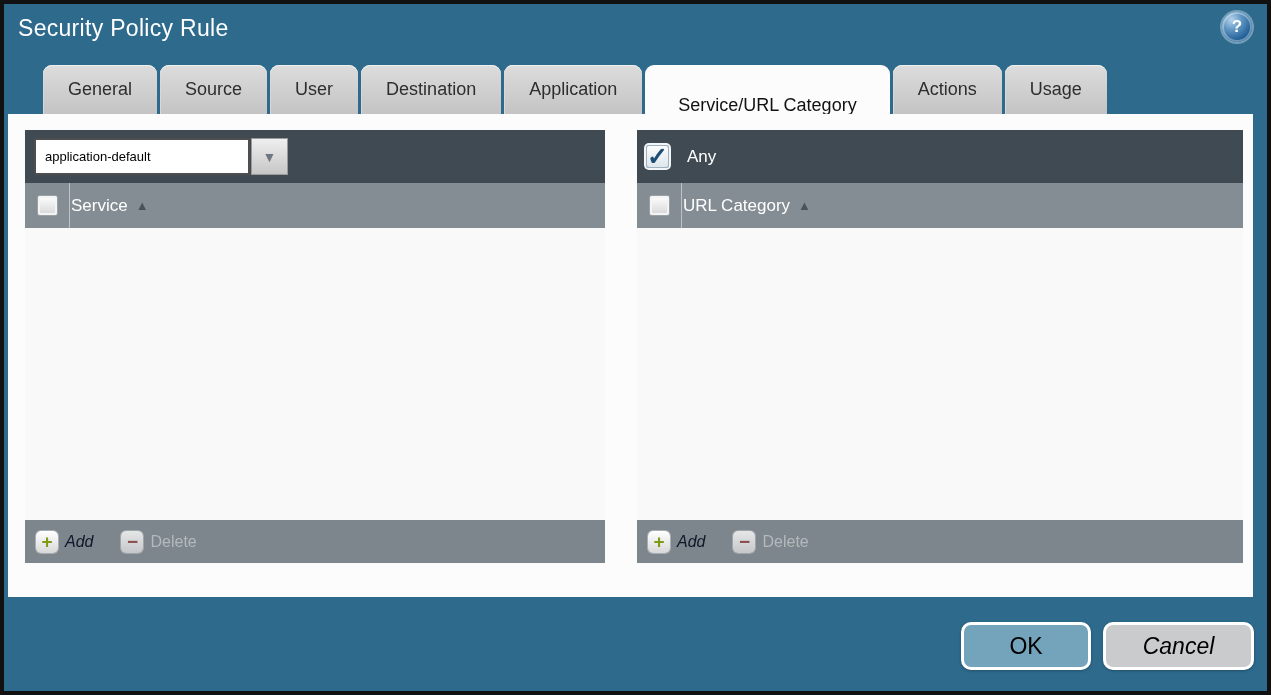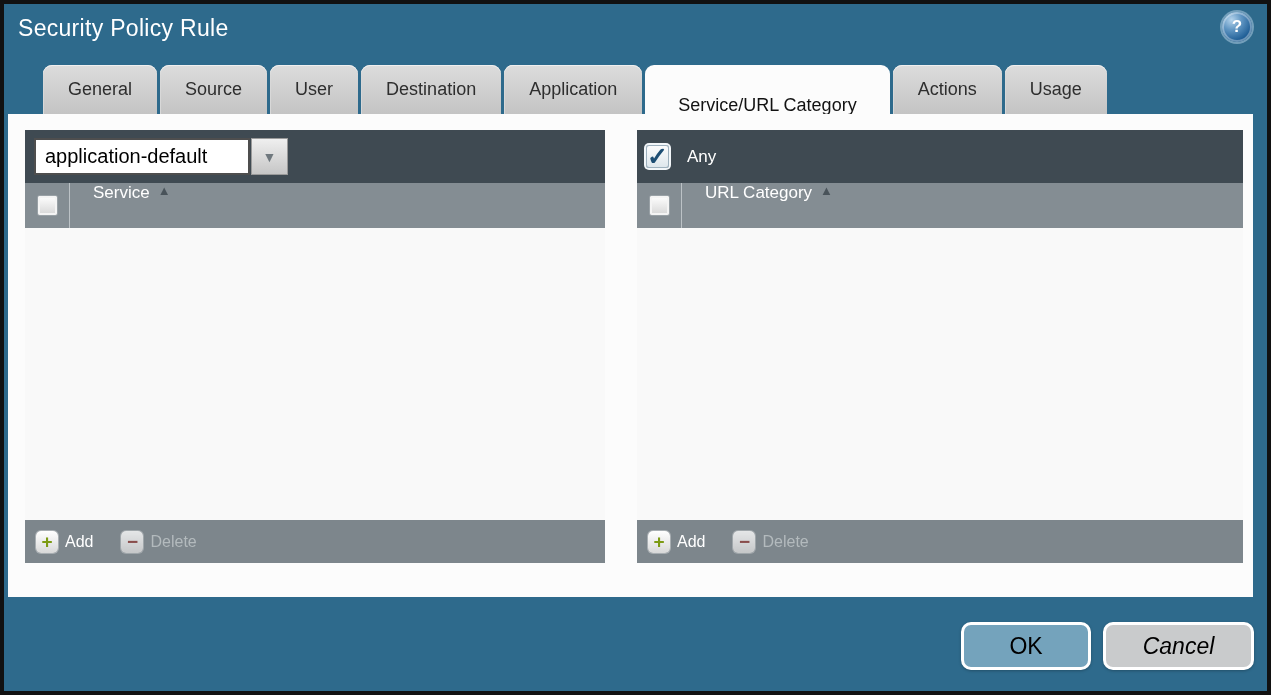--- a/index.html
+++ b/index.html
@@ -53,21 +53,21 @@
   .panel.left{ left:17px;  width:580px; }
   .panel.right{ left:629px; width:606px; }
 
   .panel-toolbar{
     height:53px; background:#3f4a52; flex:0 0 auto;
     display:flex; align-items:center; padding-left:9px;
   }
   .dropdown{ display:flex; align-items:stretch; height:37px; cursor:pointer; }
   .dd-value{
     width:216px; background:#ffffff; border:2px solid #4e4e4e;
-    font-size:20px; color:#000; line-height:33px; padding-left:9px;
+    font-size:13px; color:#000; line-height:33px; padding-left:9px;
   }
   .dd-btn{
     width:37px; margin-left:1px;
     background:linear-gradient(#efefef,#c6c6c6);
     border:1px solid #9a9a9a;
     display:flex; align-items:center; justify-content:center;
     color:#6f787e; font-size:14px;
   }
 
   .cb-checked{
@@ -88,43 +88,43 @@
     width:44px; display:flex; align-items:center; justify-content:center;
     align-self:stretch;
   }
   .cb-unchecked{
     width:19px; height:19px; border-radius:2px;
     background:linear-gradient(#ffffff,#d6d6d6);
     box-shadow:0 0 0 1px #99a1a6, inset 0 0 0 2px #f4f4f4;
     cursor:pointer;
   }
   .col-label{
-    align-self:stretch; display:flex; 
-    border-left:1px solid #bcc2c6; padding-left:23px;
+    align-self:stretch; display:flex; align-items:center;
+    border-left:1px solid #bcc2c6; padding-left:1px;
     color:#ffffff; font-size:17px;
   }
   .sort-arrow{ color:#49535a; font-size:13px; margin-left:8px; }
 
   .list{ flex:1 1 auto; background:#f9f9f9; }
 
   .panel-footer{
     height:43px; background:#7d868c; flex:0 0 auto;
     display:flex; align-items:center; padding-left:11px; gap:28px;
   }
   .action{ display:flex; align-items:center; gap:7px; cursor:pointer; }
   .badge{
     width:22px; height:22px; border-radius:5px;
     background:linear-gradient(#ffffff,#d8d8d8);
     box-shadow:0 0 0 1px #a8aeb2;
     display:flex; align-items:center; justify-content:center;
     font-weight:bold; font-size:19px; line-height:1;
   }
   .badge.plus{ color:#7d9b14; }
   .badge.minus{ color:#8d3f3c; }
-  .action.add .action-label{ color:#ffffff; font-size:16px; }
+  .action.add .action-label{ color:#0f172a; font-size:16px;font-style:italic; }
   .action.delete .action-label{ color:#b3babd; font-size:16px; }
   .action.delete .badge{ opacity:.8; }
 
   
   .btn{
     position:absolute; top:618px; height:48px;
     border:3px solid #ffffff; border-radius:10px;
     display:flex; align-items:center; justify-content:center;
     font-size:23px; color:#000; cursor:pointer;
     box-shadow:0 1px 3px rgba(0,0,0,.25);

